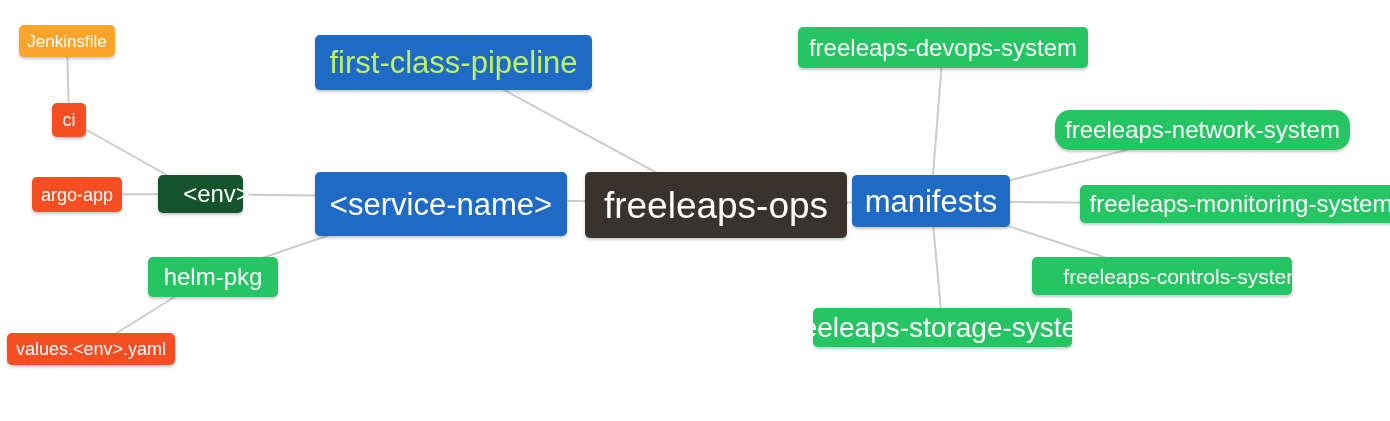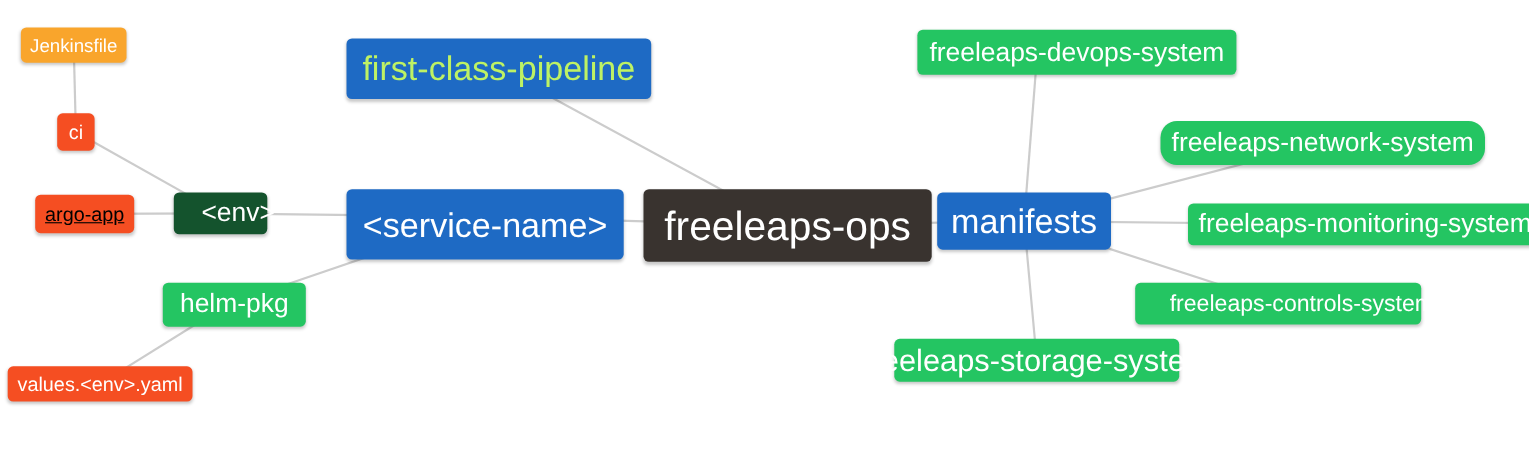--- a/index.html
+++ b/index.html
@@ -53,21 +53,21 @@
     </svg>
   <div id="nodes">
       <div class="node" style="left: 585px; top: 172px; width: 262px; height: 66px; font-size: 37px; background: rgb(57, 51, 47); color: rgb(255, 255, 255);">freeleaps-ops</div>
       <div class="node" style="left: 315px; top: 35px; width: 277px; height: 55px; font-size: 31px; background: rgb(30, 106, 196); color: #bef264;">first-class-pipeline</div>
       <div class="node" style="left: 315px; top: 172px; width: 252px; height: 64px; font-size: 31px; background: rgb(30, 106, 196); color: rgb(255, 255, 255);">&lt;service-name&gt;</div>
       <div class="node" style="left: 852px; top: 175px; width: 158px; height: 52px; font-size: 31px; background: rgb(30, 106, 196); color: rgb(255, 255, 255);">manifests</div>
       <div class="node" style="left: 158px; top: 175px; width: 85px; height: 38px; font-size: 24px; background: #14532d; color: rgb(255, 255, 255); padding-left: 32px;">&lt;env&gt;</div>
       <div class="node" style="left: 148px; top: 257px; width: 130px; height: 40px; font-size: 24px; background: rgb(36, 197, 98); color: rgb(255, 255, 255);">helm-pkg</div>
       <div class="node" style="left: 19px; top: 25px; width: 96px; height: 32px; font-size: 17px; background: rgb(249, 165, 44); color: rgb(255, 255, 255);">Jenkinsfile</div>
       <div class="node" style="left: 52px; top: 103px; width: 34px; height: 34px; font-size: 18px; background: rgb(245, 78, 34); color: rgb(255, 255, 255);">ci</div>
-      <div class="node" style="left: 32px; top: 177px; width: 90px; height: 35px; font-size: 18px; background: rgb(245, 78, 34); color: #000000; text-decoration: underline;">argo-app</div>
+      <div class="node" style="left: 32px; top: 177px; width: 90px; height: 35px; font-size: 18px; background: rgb(245, 78, 34); color: #ffffff;">argo-app</div>
       <div class="node" style="left: 7px; top: 333px; width: 168px; height: 32px; font-size: 18px; background: rgb(245, 78, 34); color: rgb(255, 255, 255);">values.&lt;env&gt;.yaml</div>
-      <div class="node" style="left: 798px; top: 27px; width: 290px; height: 41px; font-size: 24px; background: rgb(36, 197, 98); color: rgb(255, 255, 255); margin-left: 36px;">freeleaps-devops-system</div>
+      <div class="node" style="left: 798px; top: 27px; width: 290px; height: 41px; font-size: 24px; background: rgb(36, 197, 98); color: rgb(255, 255, 255);">freeleaps-devops-system</div>
       <div class="node" style="left: 1055px; top: 110px; width: 295px; height: 40px; font-size: 24px; background: rgb(36, 197, 98); color: rgb(255, 255, 255); border-radius: 15px;">freeleaps-network-system</div>
       <div class="node" style="left: 1052px; top: 185px; width: 322px; height: 38px; font-size: 24px; background: rgb(36, 197, 98); color: rgb(255, 255, 255); margin-left: 28px;">freeleaps-monitoring-system</div>
       <div class="node" style="left: 1032px; top: 257px; width: 260px; height: 38px; font-size: 21px; background: rgb(36, 197, 98); color: rgb(255, 255, 255); padding-left: 43px;">freeleaps-controls-system</div>
       <div class="node" style="left: 813px; top: 308px; width: 259px; height: 39px; font-size: 28px; background: rgb(36, 197, 98); color: rgb(255, 255, 255);">freeleaps-storage-system</div>
     </div>
 </div>
 
 </body></html>

